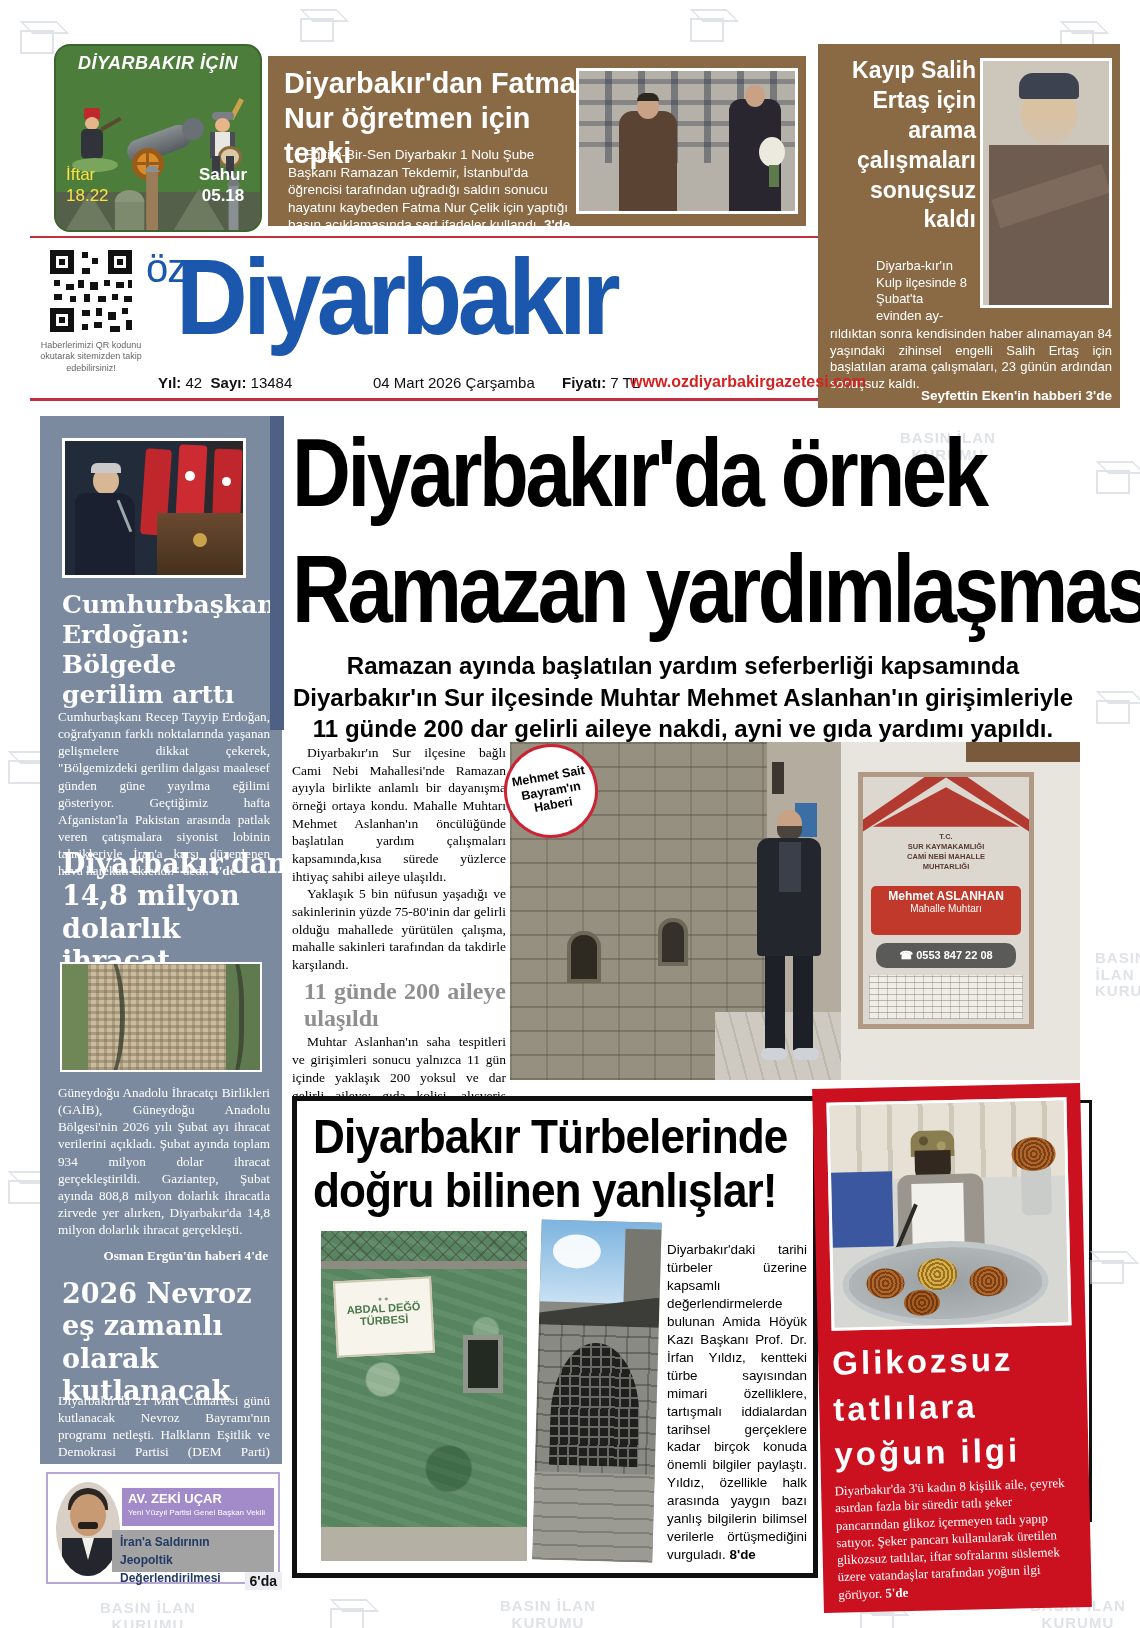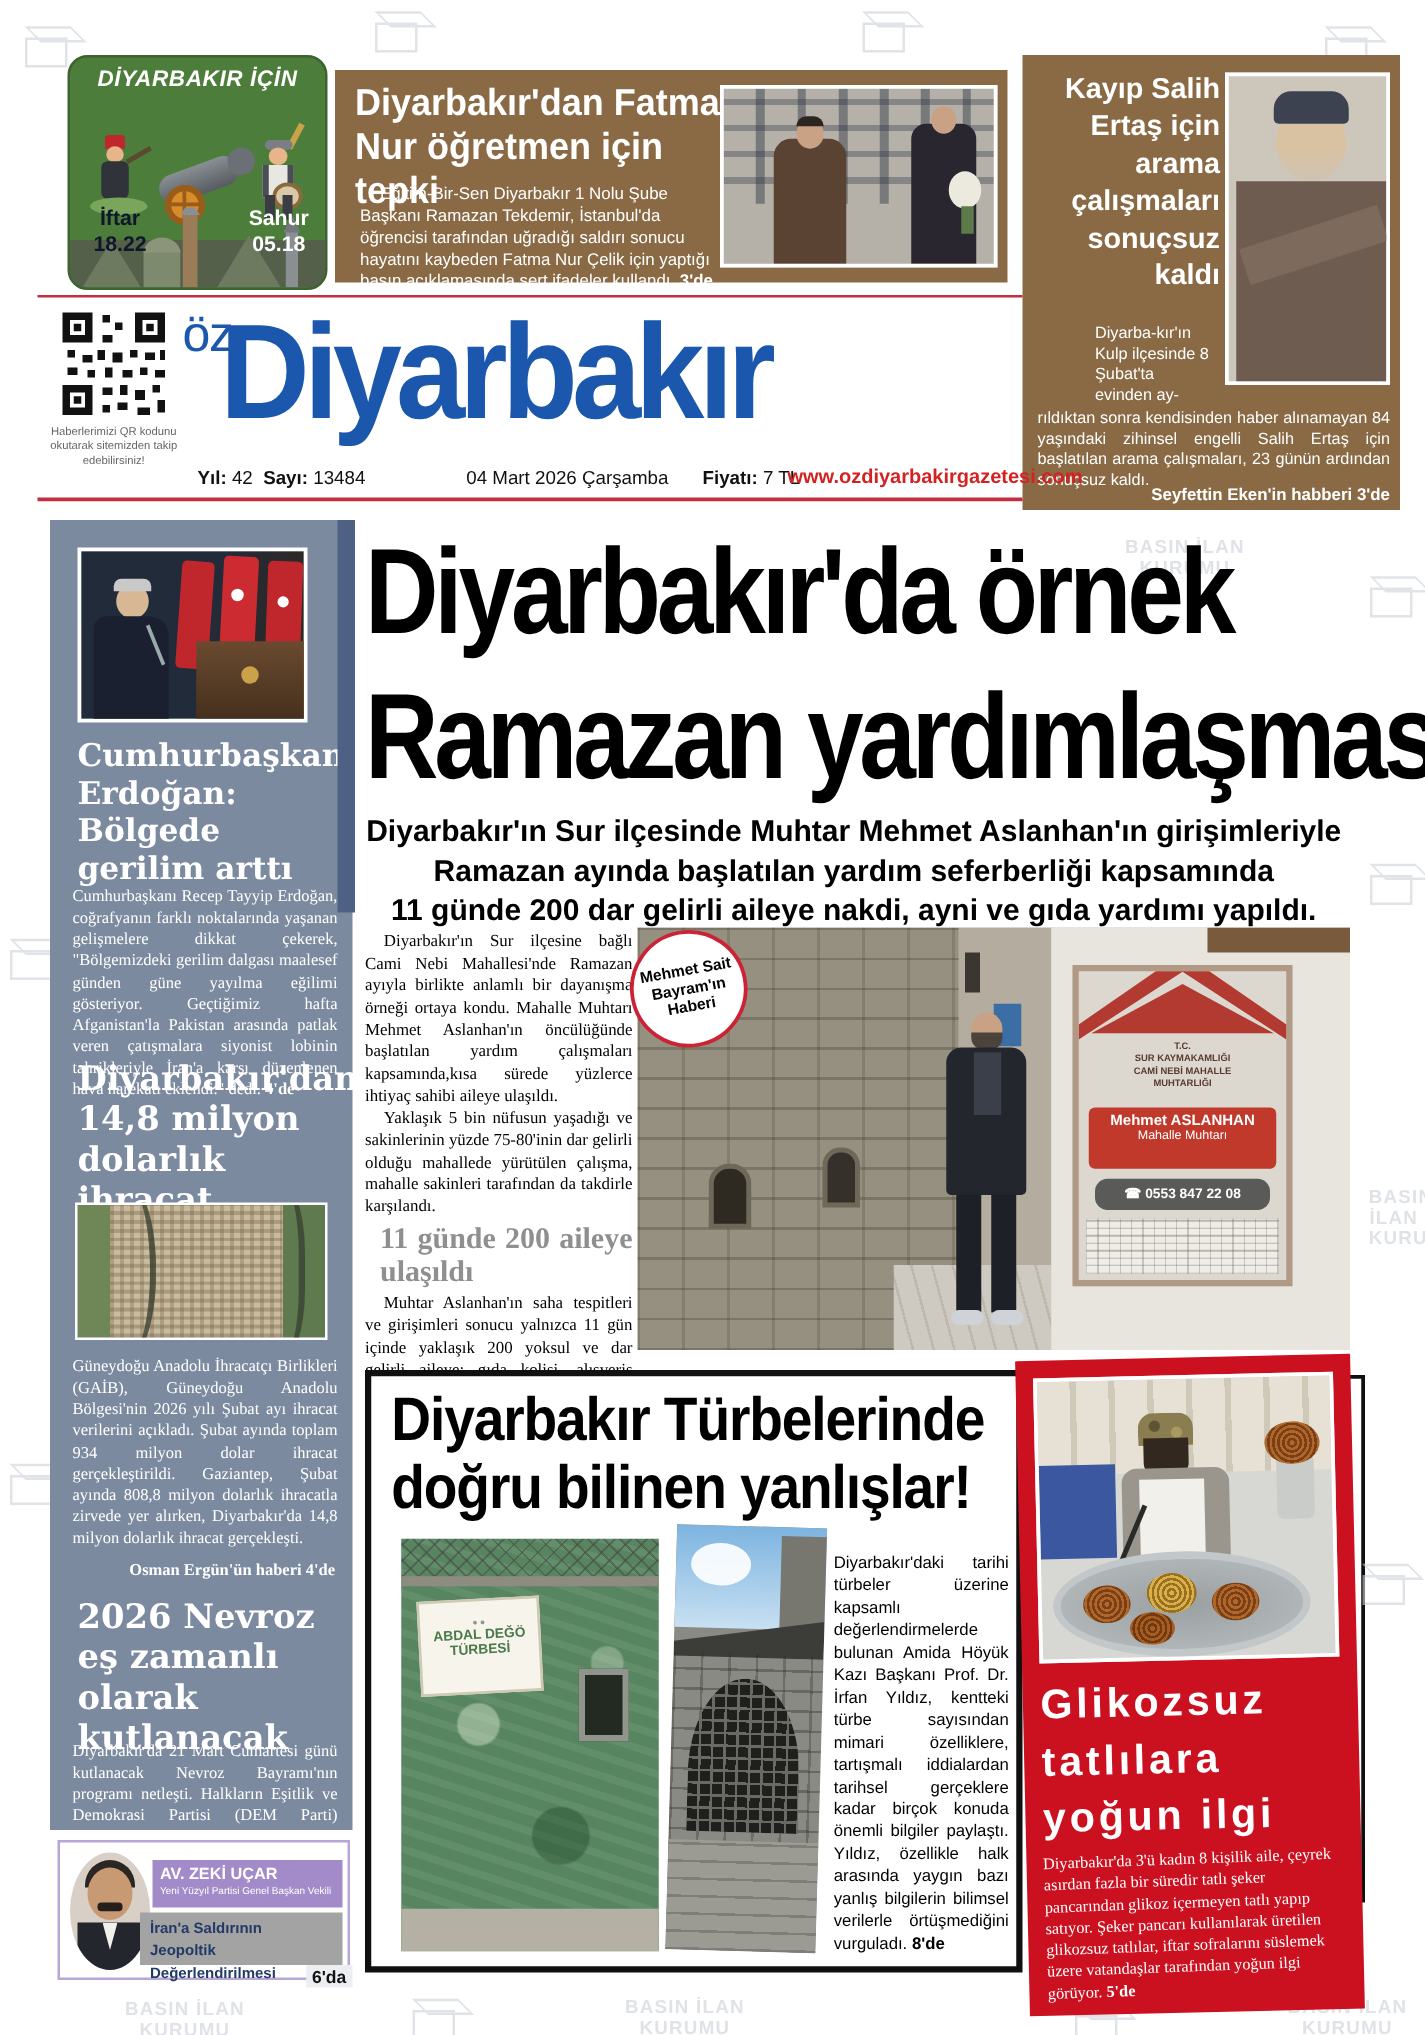--- a/index.html
+++ b/index.html
@@ -116,21 +116,21 @@
       <polygon points="10,64 34,26 58,64" fill="#6d7a60"></polygon>
       <polygon points="120,64 146,22 172,64" fill="#6d7a60"></polygon>
       <rect x="88,6" y="6" width="0" height="0" fill="none"></rect>
       <rect x="92" y="2" width="12" height="62" fill="#9a7d58"></rect>
       <polygon points="90,6 98,-6 106,6" fill="#8a8f94"></polygon>
       <rect x="60" y="34" width="30" height="30" fill="#7d8a6d"></rect>
       <path d="M60 36 a15 12 0 0 1 30 0 z" fill="#8a9579"></path>
       <rect x="176" y="18" width="10" height="46" fill="#8a8f94"></rect>
       <polygon points="174,20 181,6 188,20" fill="#75797e"></polygon>
     </svg>
-    <div class="abs" style="left:10px;top:118px;width:60px;text-align:center;color:#0f172a;font-weight:700;font-size:17px;line-height:1.25;z-index:3">
+    <div class="abs" style="left:10px;top:118px;width:60px;text-align:left;color:#fde047;font-weight:400;font-size:17px;line-height:1.25;z-index:3">
       <div>İftar</div>
       <div>18.22</div>
     </div>
     <div class="abs" style="left:136px;top:118px;width:62px;text-align:center;color:#fff;font-weight:800;font-size:17px;line-height:1.25;z-index:3">
       <div>Sahur</div>
       <div>05.18</div>
     </div>
   </section>
 
   <section class="abs brown" id="tstory">
@@ -243,22 +243,22 @@
     <div class="abs sb-b" style="left:18px;top:976px;width:212px"><span>Diyarbakır'da 21 Mart Cumartesi günü kutlanacak Nevroz Bayramı'nın programı netleşti. Halkların Eşitlik ve Demokrasi Partisi (DEM Parti) öncülüğünde düzenlenecek 2026 Nevroz etkinlikleri, 50'yi aşkın merkezde eş zamanlı gerçekleştirilecek.</span></div>
     <div class="abs sb-by" style="left:18px;top:1096px;width:210px">Şeyhmus Çetin'in haberi 3'de</div>
   </section>
 
   <div class="abs" style="left:270px;top:416px;width:14px;height:314px;background:#4f central6a85;background:#4f6085;z-index:2"></div>
 
   <section class="abs" style="left:0;top:0;width:0;height:0">
     <div class="mainh" style="left:292px;top:424px;font-size:97px">Diyarbakır'da örnek</div>
     <div class="mainh" style="left:292px;top:540px;font-size:97px">Ramazan yardımlaşması</div>
     <div class="abs" style="left:288px;top:650px;width:790px;text-align:center">
+      <div class="subh">Ramazan ayında başlatılan yardım seferberliği kapsamında</div>
       <div class="subh">Diyarbakır'ın Sur ilçesinde Muhtar Mehmet Aslanhan'ın girişimleriyle</div>
-      <div class="subh">Ramazan ayında başlatılan yardım seferberliği kapsamında</div>
       <div class="subh">11 günde 200 dar gelirli aileye nakdi, ayni ve gıda yardımı yapıldı.</div>
     </div>
 
     <div class="abs" id="badge">Mehmet Sait Bayram'ın Haberi</div>
 
     <div class="abs mbody" style="left:292px;top:744px;width:214px">
       <p>Diyarbakır'ın Sur ilçesine bağlı Cami Nebi Mahallesi'nde Ramazan ayıyla birlikte anlamlı bir dayanışma örneği ortaya kondu. Mahalle Muhtarı Mehmet Aslanhan'ın öncülüğünde başlatılan yardım çalışmaları kapsamında,kısa sürede yüzlerce ihtiyaç sahibi aileye ulaşıldı.</p>
       <p>Yaklaşık 5 bin nüfusun yaşadığı ve sakinlerinin yüzde 75-80'inin dar gelirli olduğu mahallede yürütülen çalışma, mahalle sakinleri tarafından da takdirle karşılandı.</p>
       <div class="crosshead">11 günde 200 aileye ulaşıldı</div>
       <p><span>Muhtar Aslanhan'ın saha tespitleri ve girişimleri sonucu yalnızca 11 gün içinde yaklaşık 200 yoksul ve dar gelirli aileye; gıda kolisi, alışveriş kartı, nakdi yardım ulaştırıldı. Yardımların Ramazan ayı boyunca artarak devam etmesi bekleniyor. </span><b>5'de</b></p>

